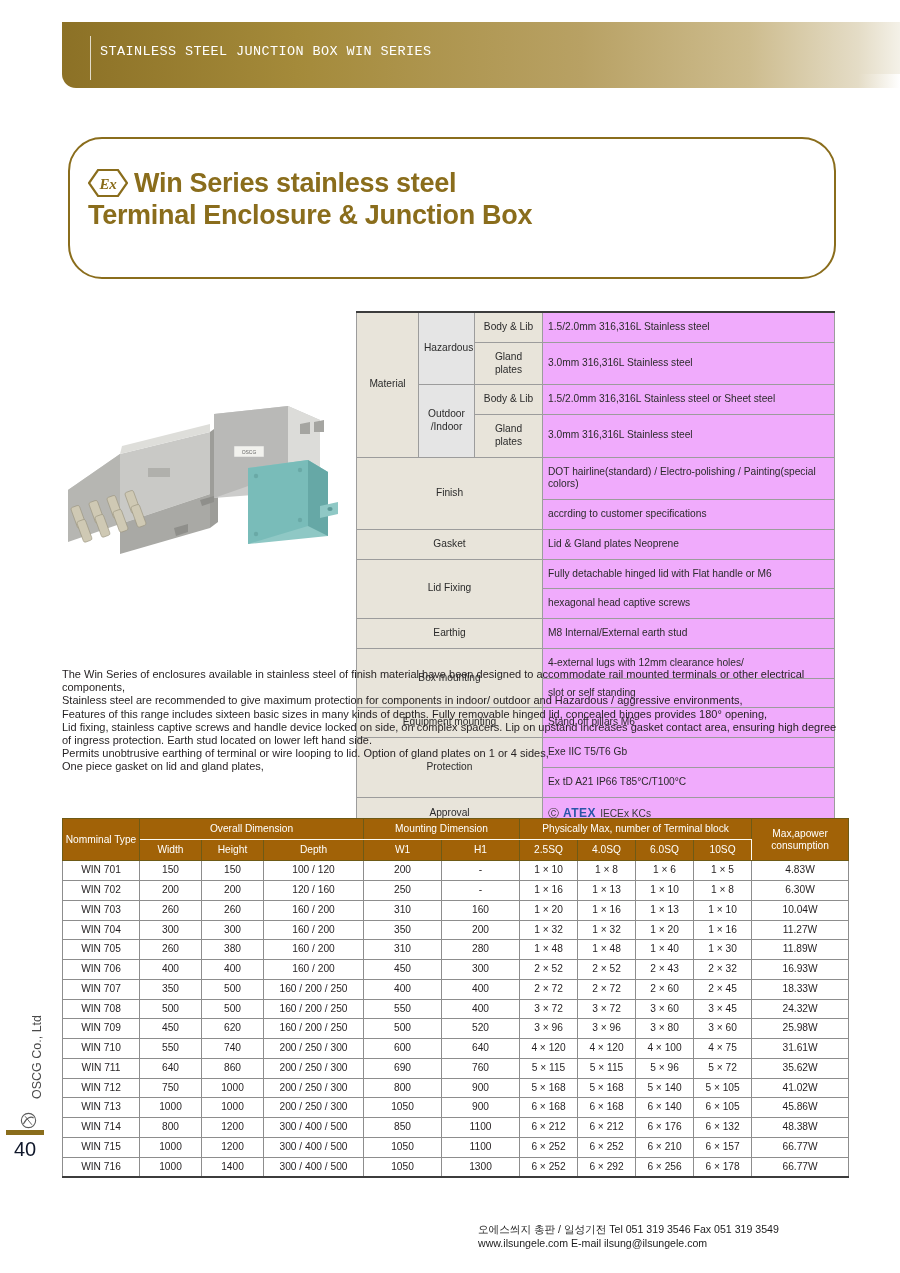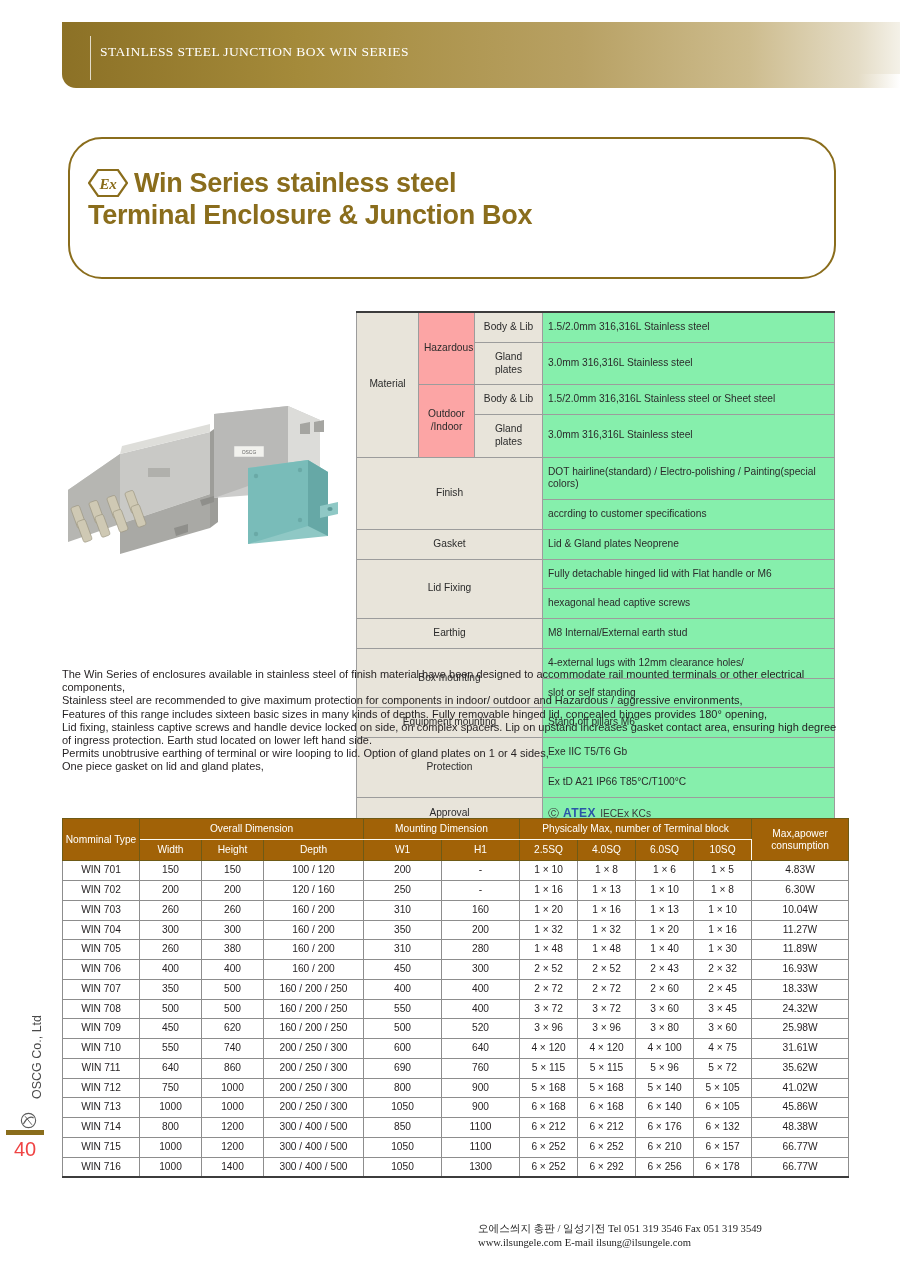--- a/index.html
+++ b/index.html
@@ -29,21 +29,21 @@
     border-bottom-left-radius: 16px;
   }
   .header-title {
     position: absolute;
     left: 100px; top: 44px;
     font-size: 13.5px;
     letter-spacing: 0.4px;
     color: #ffffff;
     z-index: 5;
     white-space: nowrap;
-    font-family: Liberation Serif, serif;
+    font-family: Liberation Mono, monospace;
   }
   .header-divider {
     position: absolute;
     left: 90px; top: 36px;
     width: 1px; height: 44px;
     background: rgba(255,255,255,0.75);
     z-index: 5;
   }
 
   
@@ -101,24 +101,24 @@
     border: 1px solid #9c9c9c;
     padding: 8px 5px;
     vertical-align: middle;
     line-height: 1.25;
   }
   .spec-table .lbl {
     background: #e8e4da;
     text-align: center;
   }
   .spec-table .lbl-sub {
-    background: #fca5a5;
+    background: #e5e5e5;
     text-align: center;
   }
-  .spec-table .val { background: #86efac; text-align: left; }
+  .spec-table .val { background: #f0abfc; text-align: left; }
   .spec-table .toprow td { border-top: 2px solid #3c3c3c; }
   .spec-table .lastrow td { border-bottom: 2px solid #3c3c3c; }
   .atex-ce { color: #3a3a3a; font-size: 11px; }
   .atex-mark {
     color: #2a56a8; font-weight: bold; font-size: 12px;
     letter-spacing: 0.5px; margin: 16px 4px;
   }
   .atex-rest { color: #3a3a3a; }
 
   
@@ -191,32 +191,31 @@
     left: 6px; top: 1130px;
     width: 38px; height: 5px;
     background: #8a6d1c;
   }
   .page-num {
     position: absolute;
     left: 6px; top: 1138px;
     width: 38px;
     text-align: center;
     font-size: 20px;
-    color: #ef4444;
+    color: #0f172a;
   }
 
   
   .footer {
     position: absolute;
     left: 478px; top: 1222px;
     width: 370px;
     font-size: 10.6px;
     line-height: 14px;
     color: #1c1c1c;
-    font-family: Liberation Serif, serif;
   }
 </style>
 </head>
 <body>
 
 <div class="header-bar"></div>
 <div class="header-divider"></div>
 <div class="header-title">STAINLESS STEEL JUNCTION BOX  WIN SERIES</div>
 
 <div class="title-box"></div>

